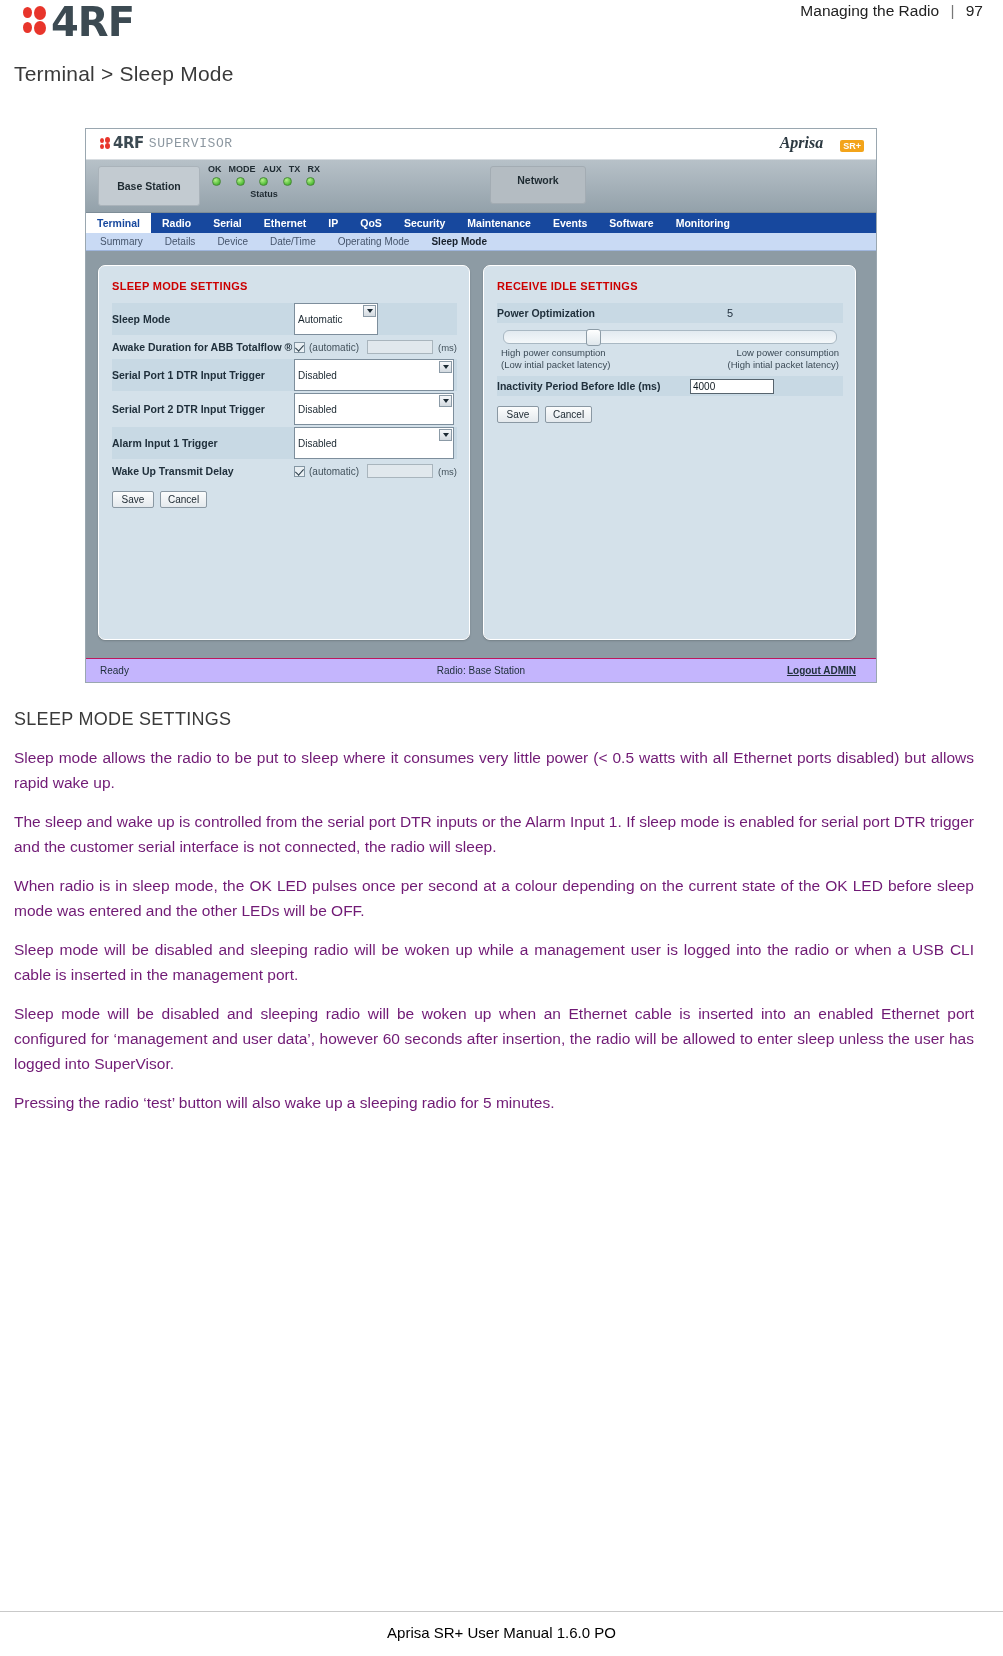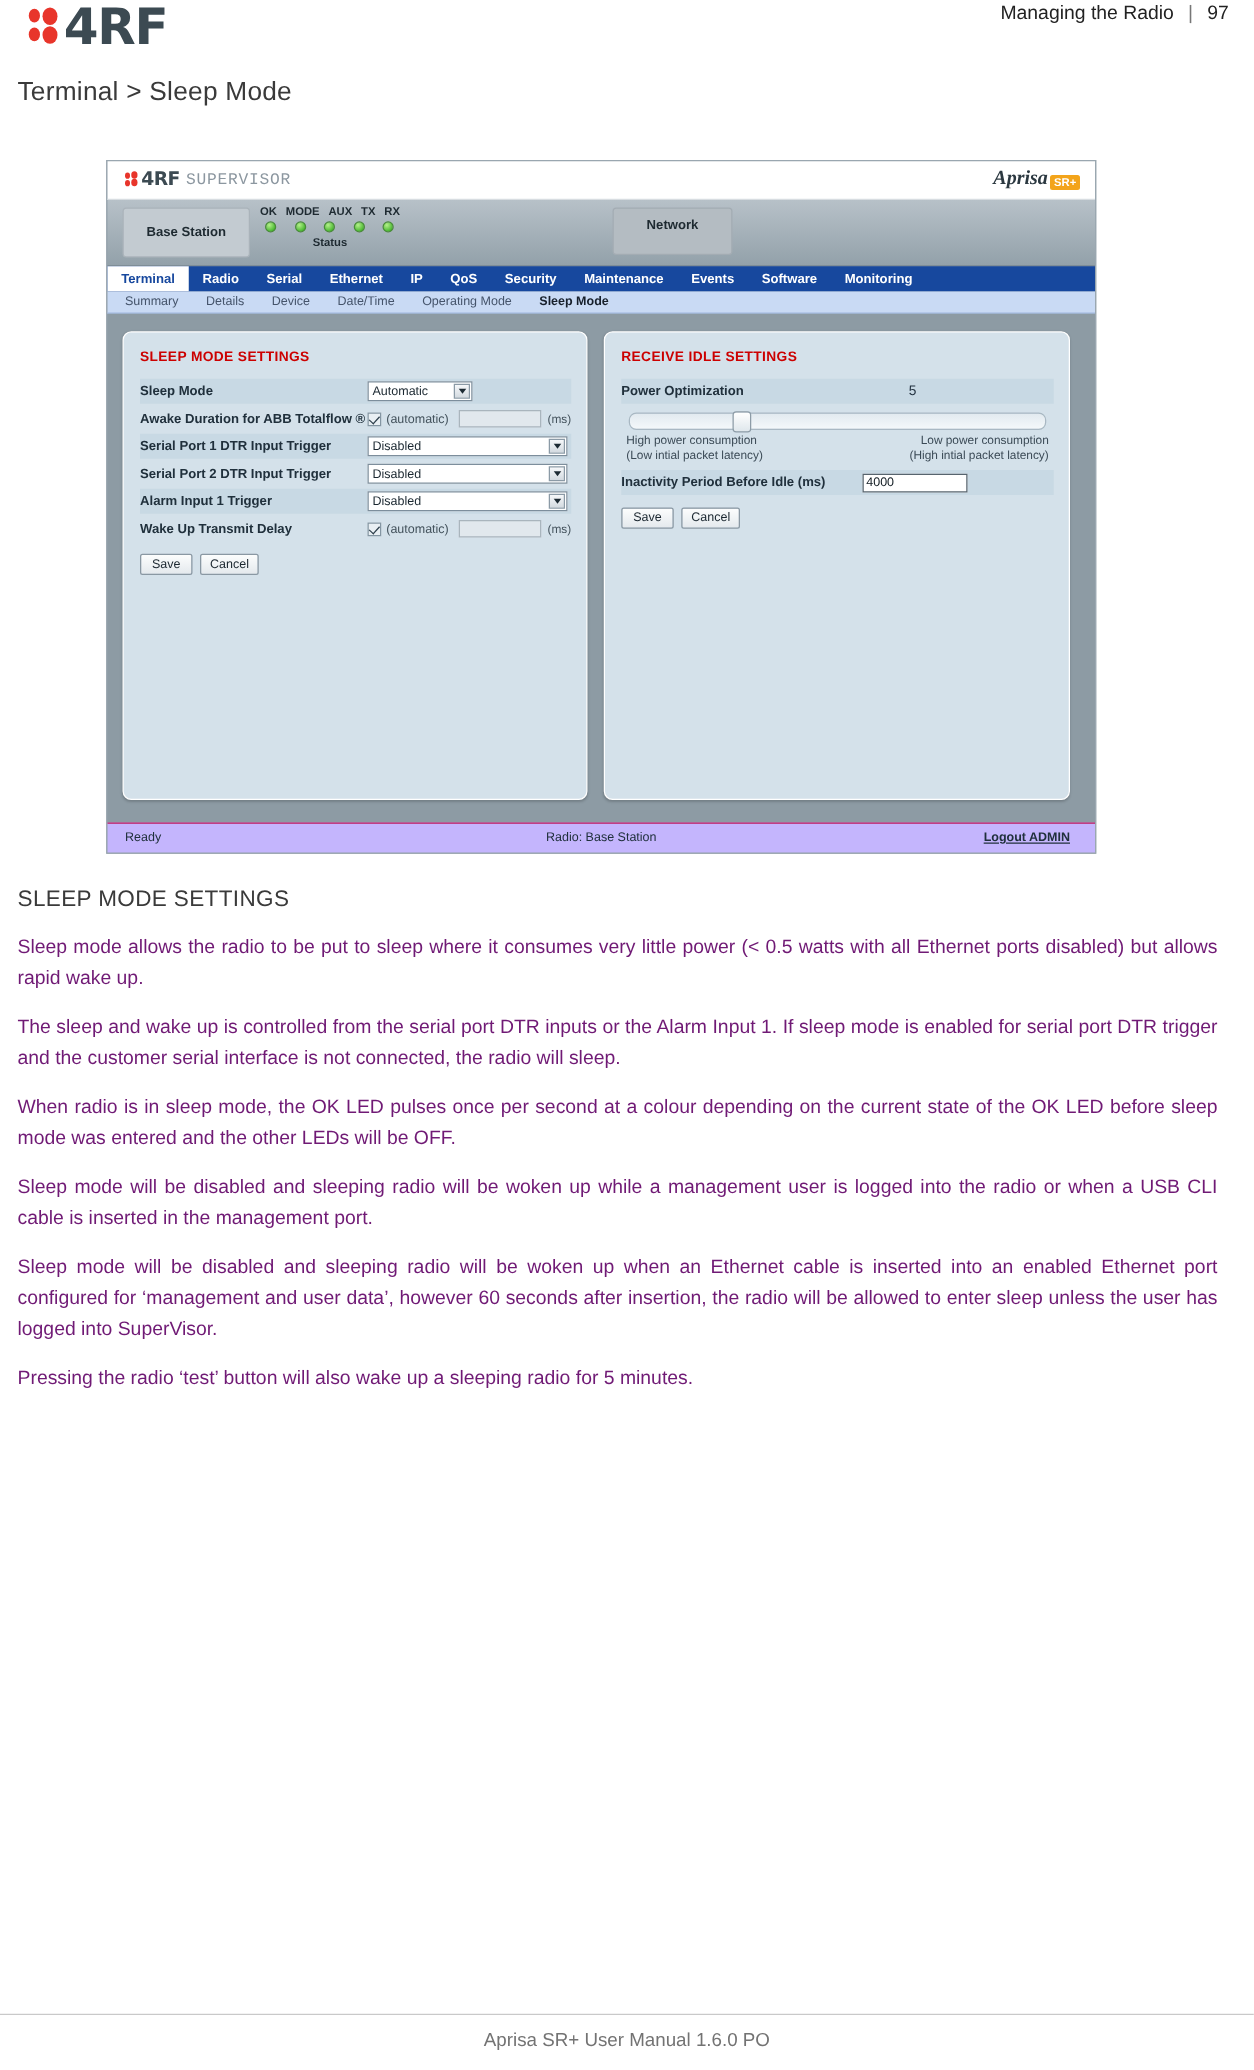--- a/index.html
+++ b/index.html
@@ -108,21 +108,21 @@
   .shot-brand-right {
     position: absolute; right: 12px; top: 5px;
     display: flex; align-items: flex-end;
   }
   .aprisa-word {
     font-family: "Liberation Serif", serif;
     font-style: italic; font-weight: bold;
     font-size: 16px; color: #2b3840;
   }
   .aprisa-badge {
-    margin-left: 2px;
+    margin-left: 17px;
     background: #f3a41a;
     color: #ffffff;
     font-size: 9px; font-weight: bold;
     padding: 1px 3px 1px 3px;
     border-radius: 2px;
     line-height: 10px;
   }
 
   .shot-statusband {
     position: relative;
@@ -272,21 +272,21 @@
     font-weight: bold;
     color: #20303c;
     width: 182px;
     flex: none;
     white-space: nowrap;
   }
   .fctrl { display: flex; align-items: center; }
 
   
   .sel {
-    height: 16px;
+    height: 32px;
     background: #ffffff;
     border: 1px solid #7d8e9c;
     display: flex;
     align-items: center;
     font-size: 10px;
     color: #1a2730;
     box-sizing: border-box;
     padding-left: 3px;
     position: relative;
   }
@@ -445,21 +445,21 @@
     height: 44px;
     border-top: 1px solid #c9c9c9;
     background: #ffffff;
   }
   .page-footer .ftext {
     position: absolute;
     left: 0; right: 0;
     top: 12px;
     text-align: center;
     font-size: 15px;
-    color: #737373;
+    color: #000000;
   }
 </style>
 </head>
 <body>
 
 <div class="page-header">
   <div class="logo-wrap">
     <span class="logo-dots">
       <i class="d1"></i>
         <i class="d2"></i>

